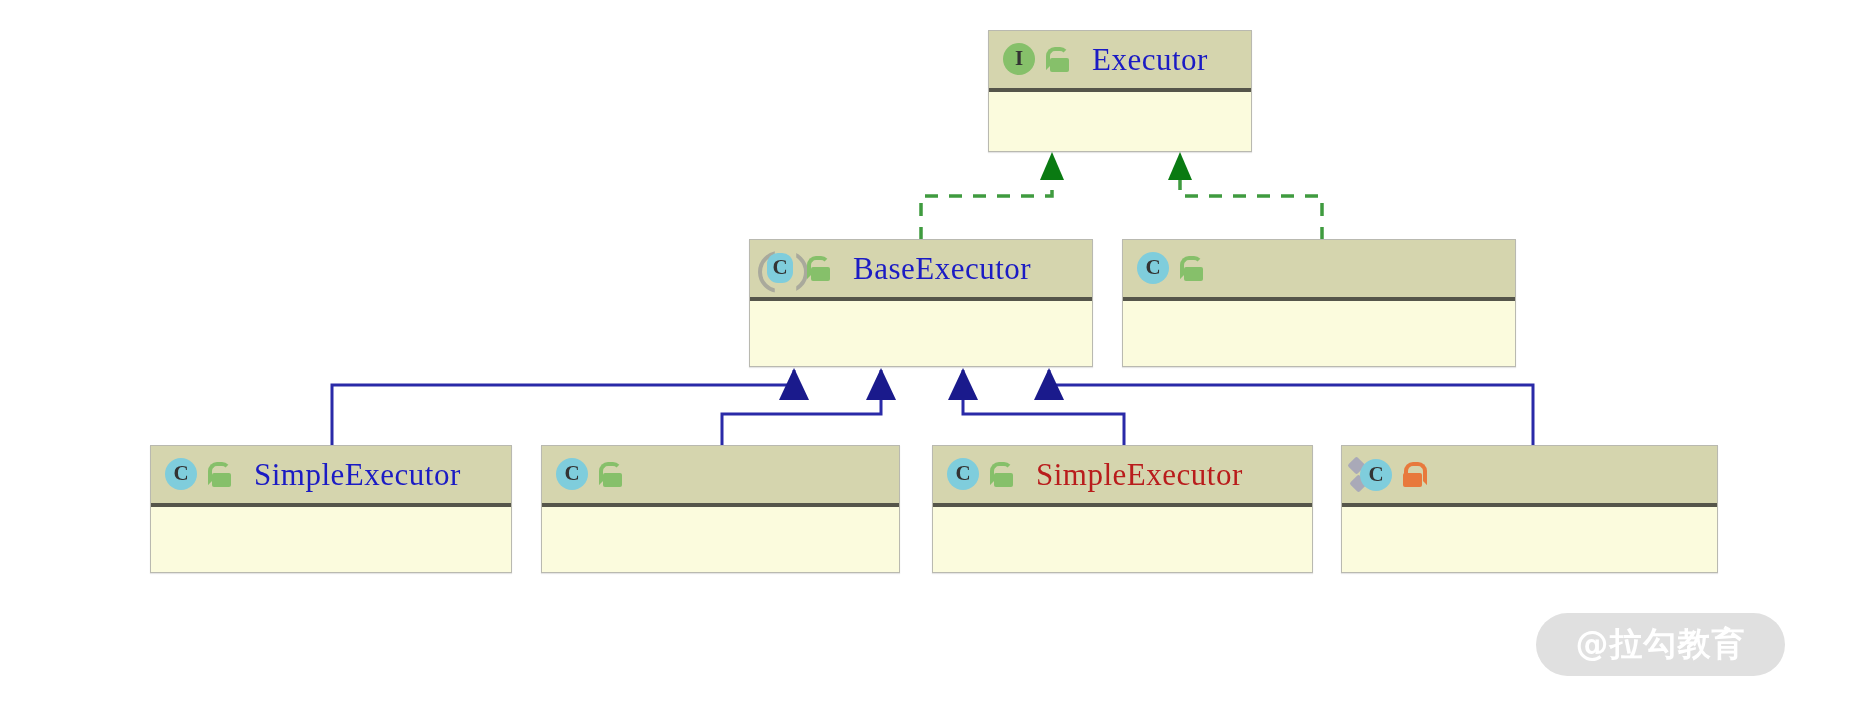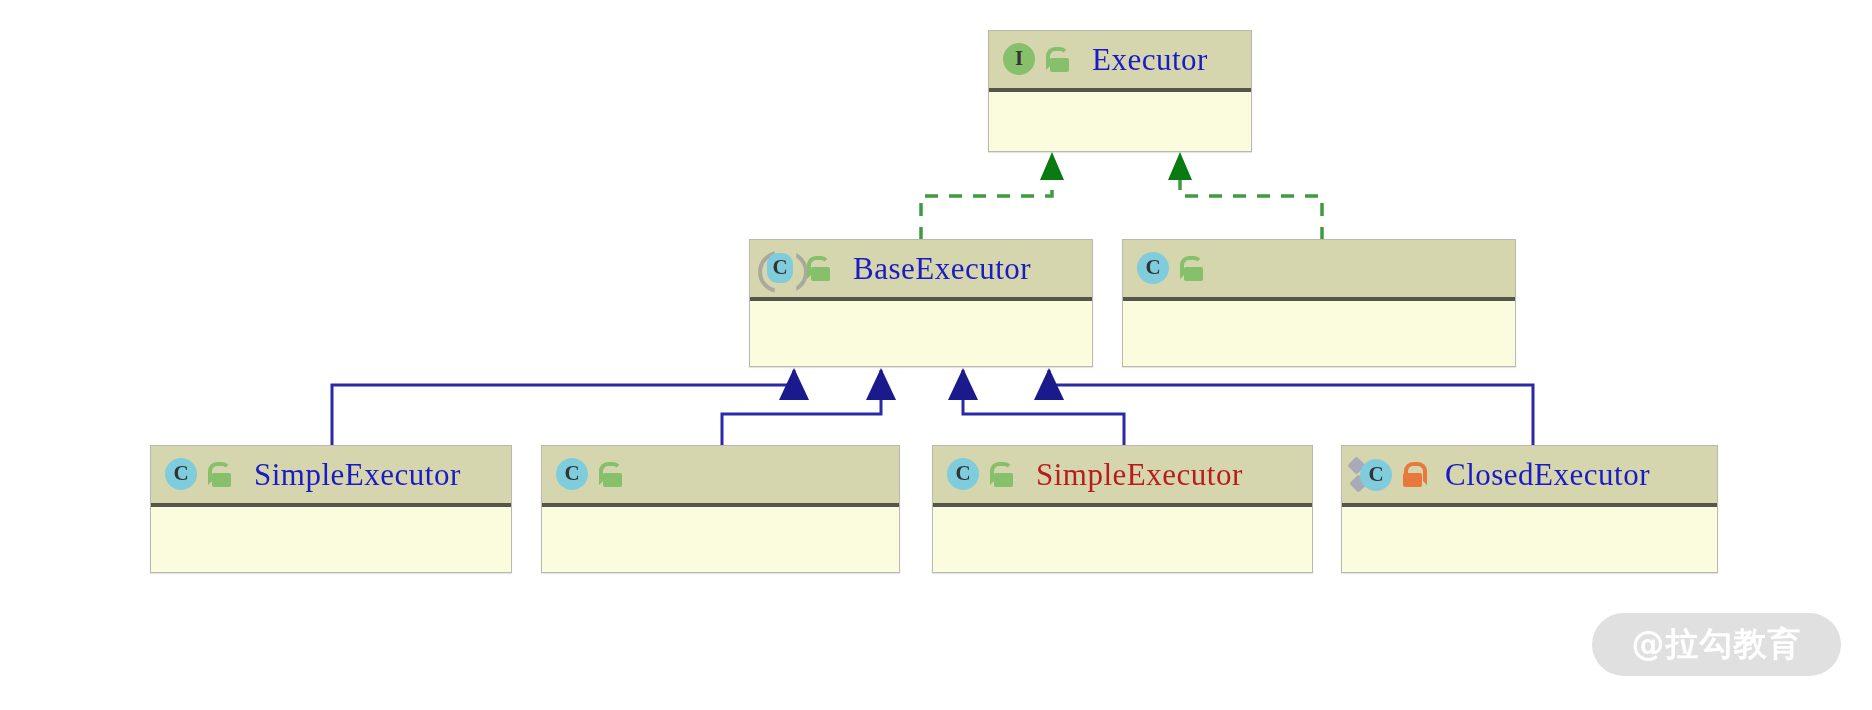--- a/index.html
+++ b/index.html
@@ -142,21 +142,21 @@
   }
   
   .lock.open .shackle { left: 0px; border-right-color: transparent; }
   
   .lock.closed .shackle { left: 5px; border-color: #e8793c; border-bottom-color: transparent; }
   .lock.closed .bodyb   { left: 4px; background: #e8793c; }
 
   
   #watermark {
     position: absolute;
-    left: 1592px;
+    left: 1536px;
     top: 613px;
     width: 249px;
     height: 63px;
     border-radius: 32px;
     background: #e0e0e0;
     display: flex;
     align-items: center;
     justify-content: center;
   }
   #watermark span {
@@ -293,21 +293,20 @@
     <div class="title-bar">
       <span class="badge cls inner">
         <span class="mark m1"></span>
           <span class="mark m2"></span>
         <span class="disc">C</span>
       </span>
       <span class="lock closed">
         <span class="shackle"></span>
           <span class="bodyb"></span>
       </span>
-      <span class="cls-name">ClosedExecutor</span>
     </div>
     <div class="body"></div>
   </div>
 
   <div id="watermark">
     <span>@拉勾教育</span>
   </div>
 
 </div>
 

